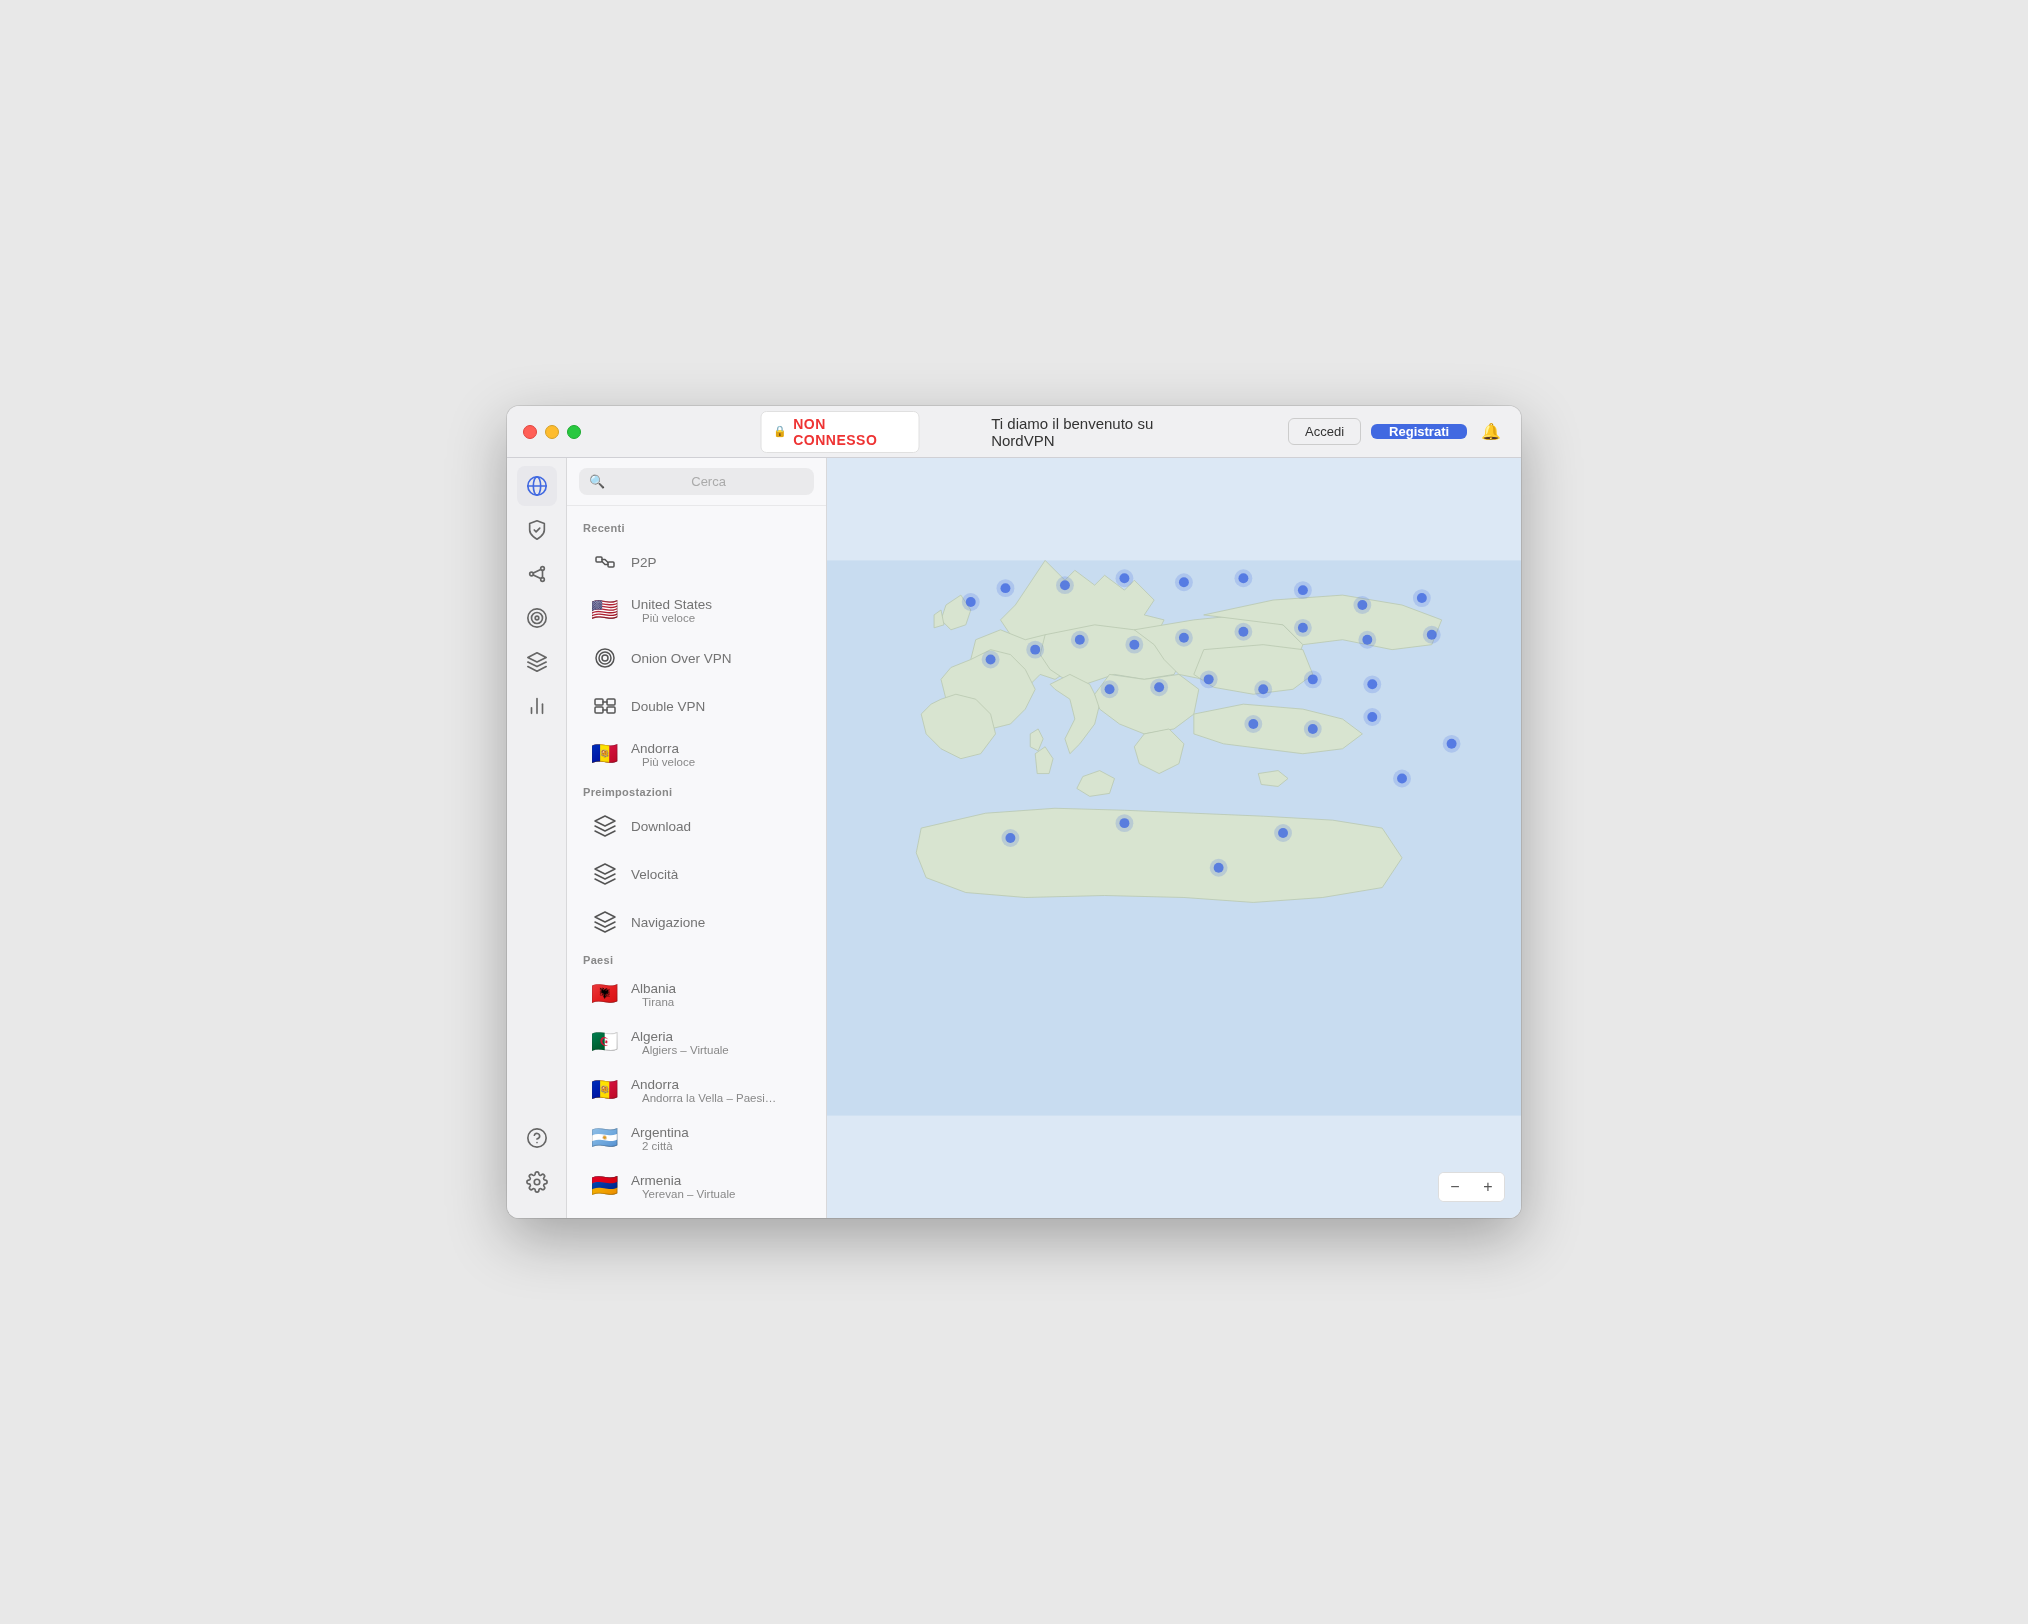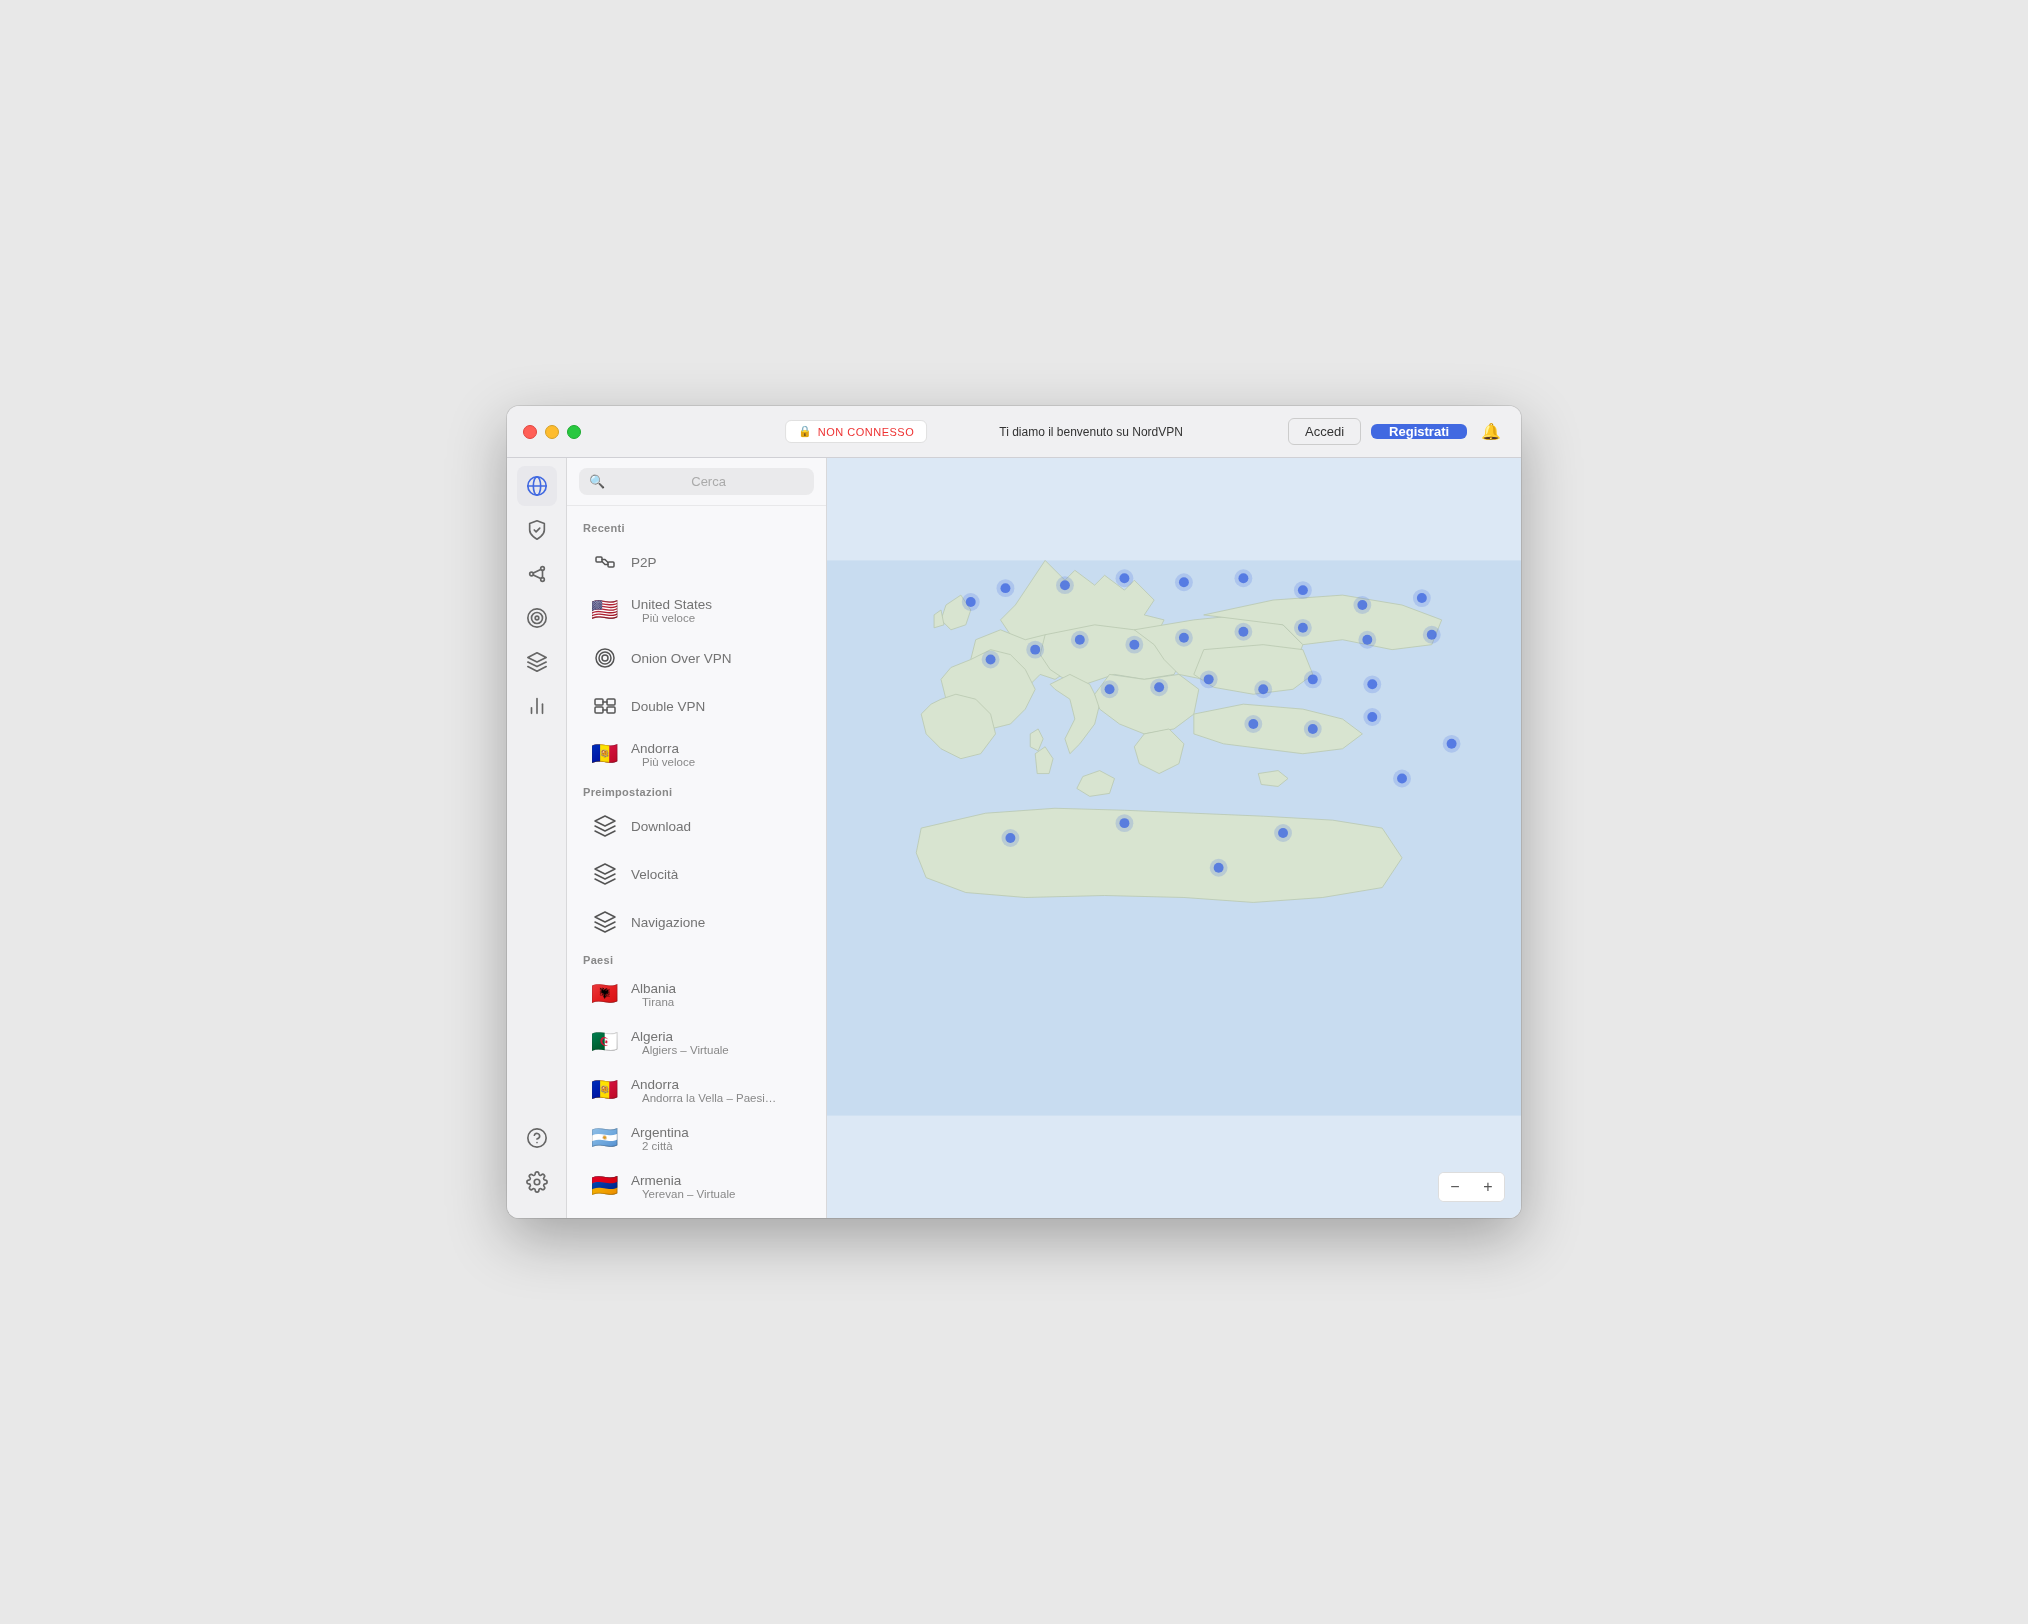--- a/index.html
+++ b/index.html
@@ -74,27 +74,27 @@
       font-weight: 600;
     }
 
     .status-lock {
       color: #e33;
       font-size: 11px;
     }
 
     .status-text {
       color: #e33;
-      font-size: 11px;
-      font-weight: 400;
+      font-size: 14px;
+      font-weight: 700;
       letter-spacing: 0.5px;
     }
 
     .titlebar-title {
-      font-size: 12px;
+      font-size: 15px;
       color: #333;
       font-weight: 400;
       padding: 0 60px;
     }
 
     .titlebar-actions {
       position: absolute;
       right: 16px;
       display: flex;
       align-items: center;

